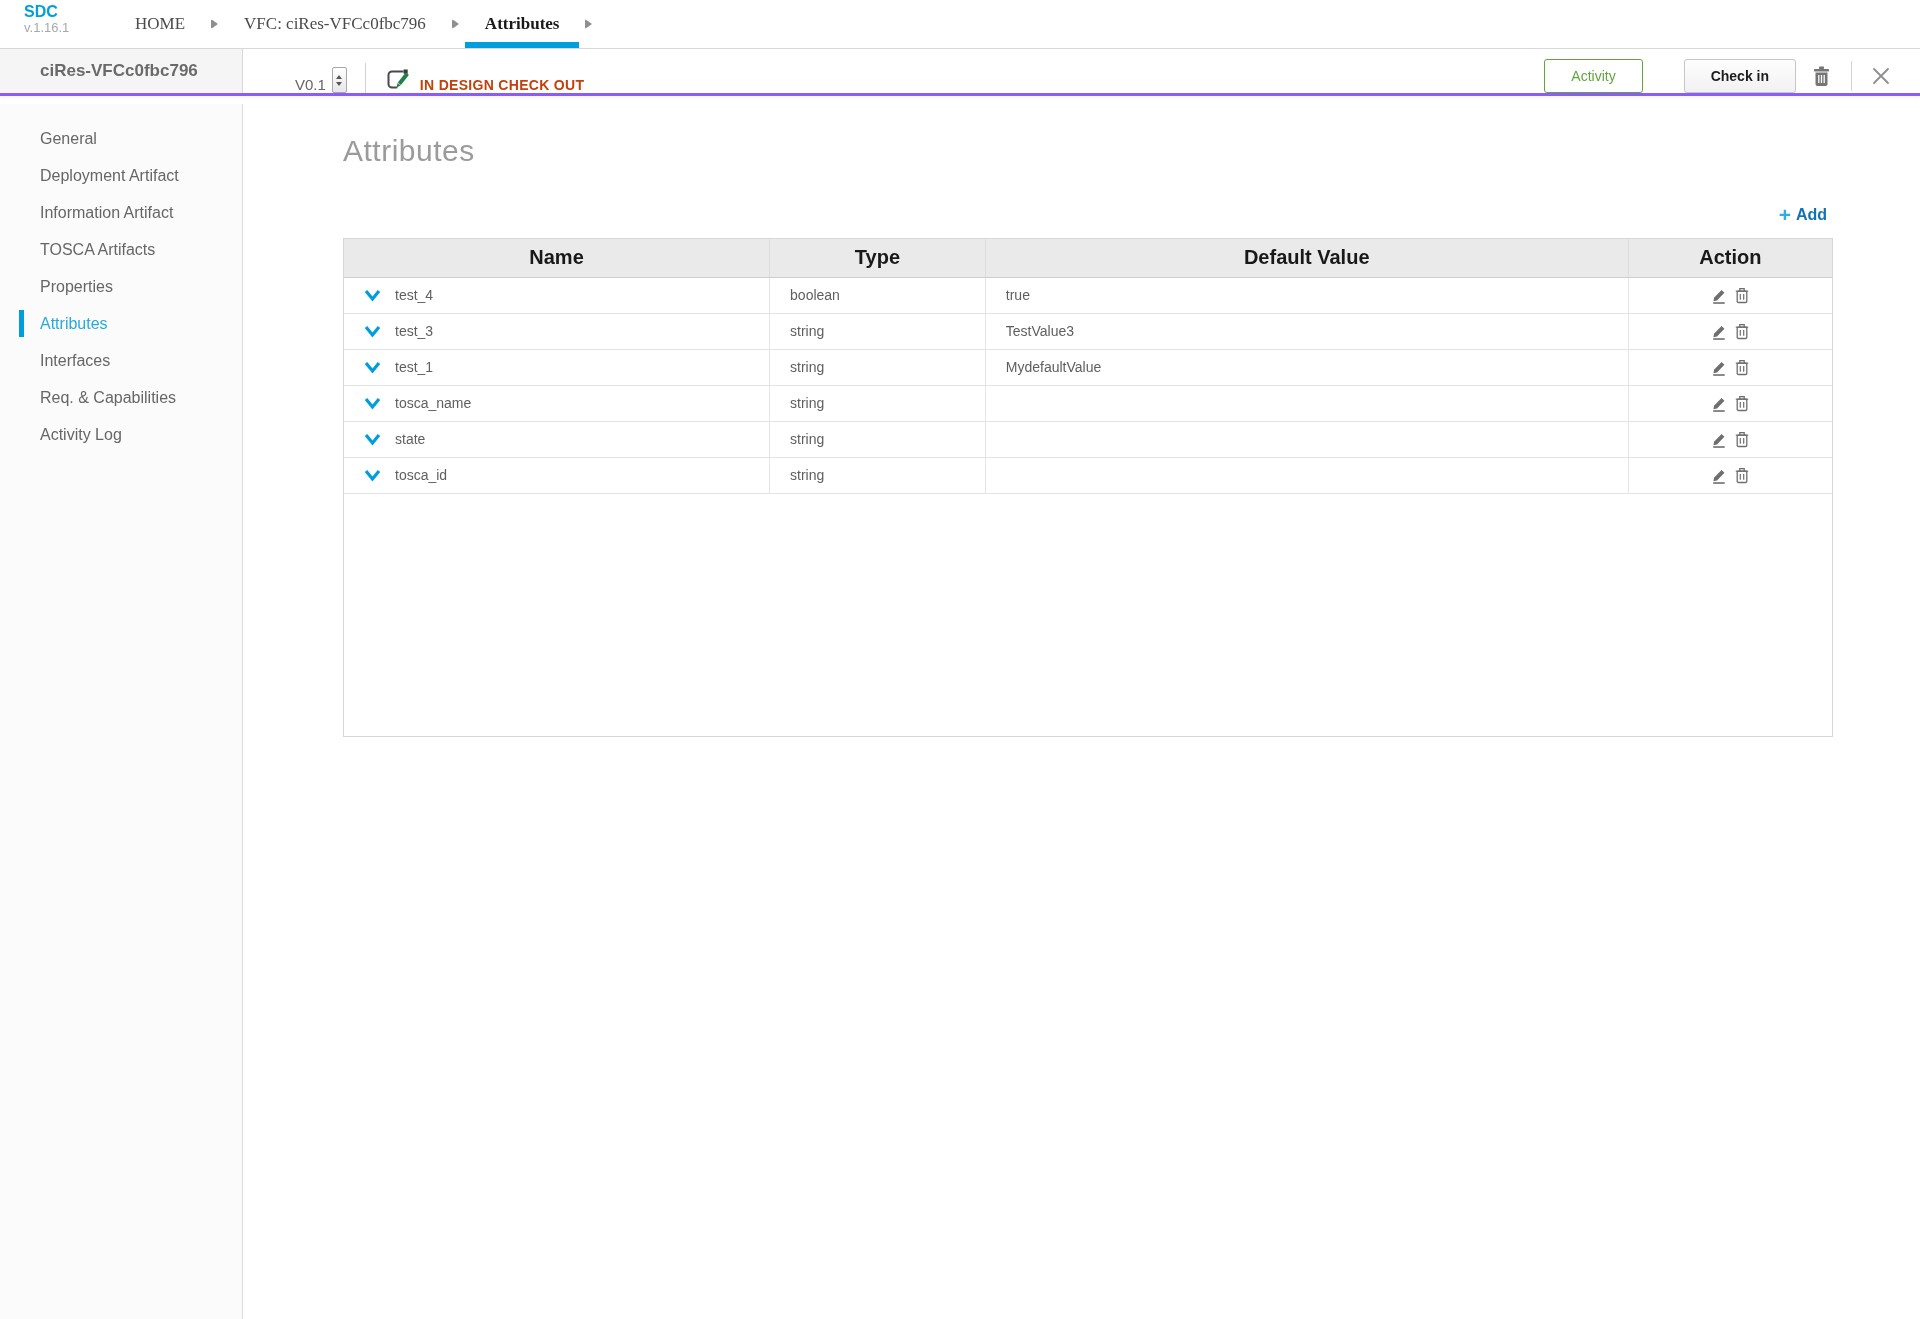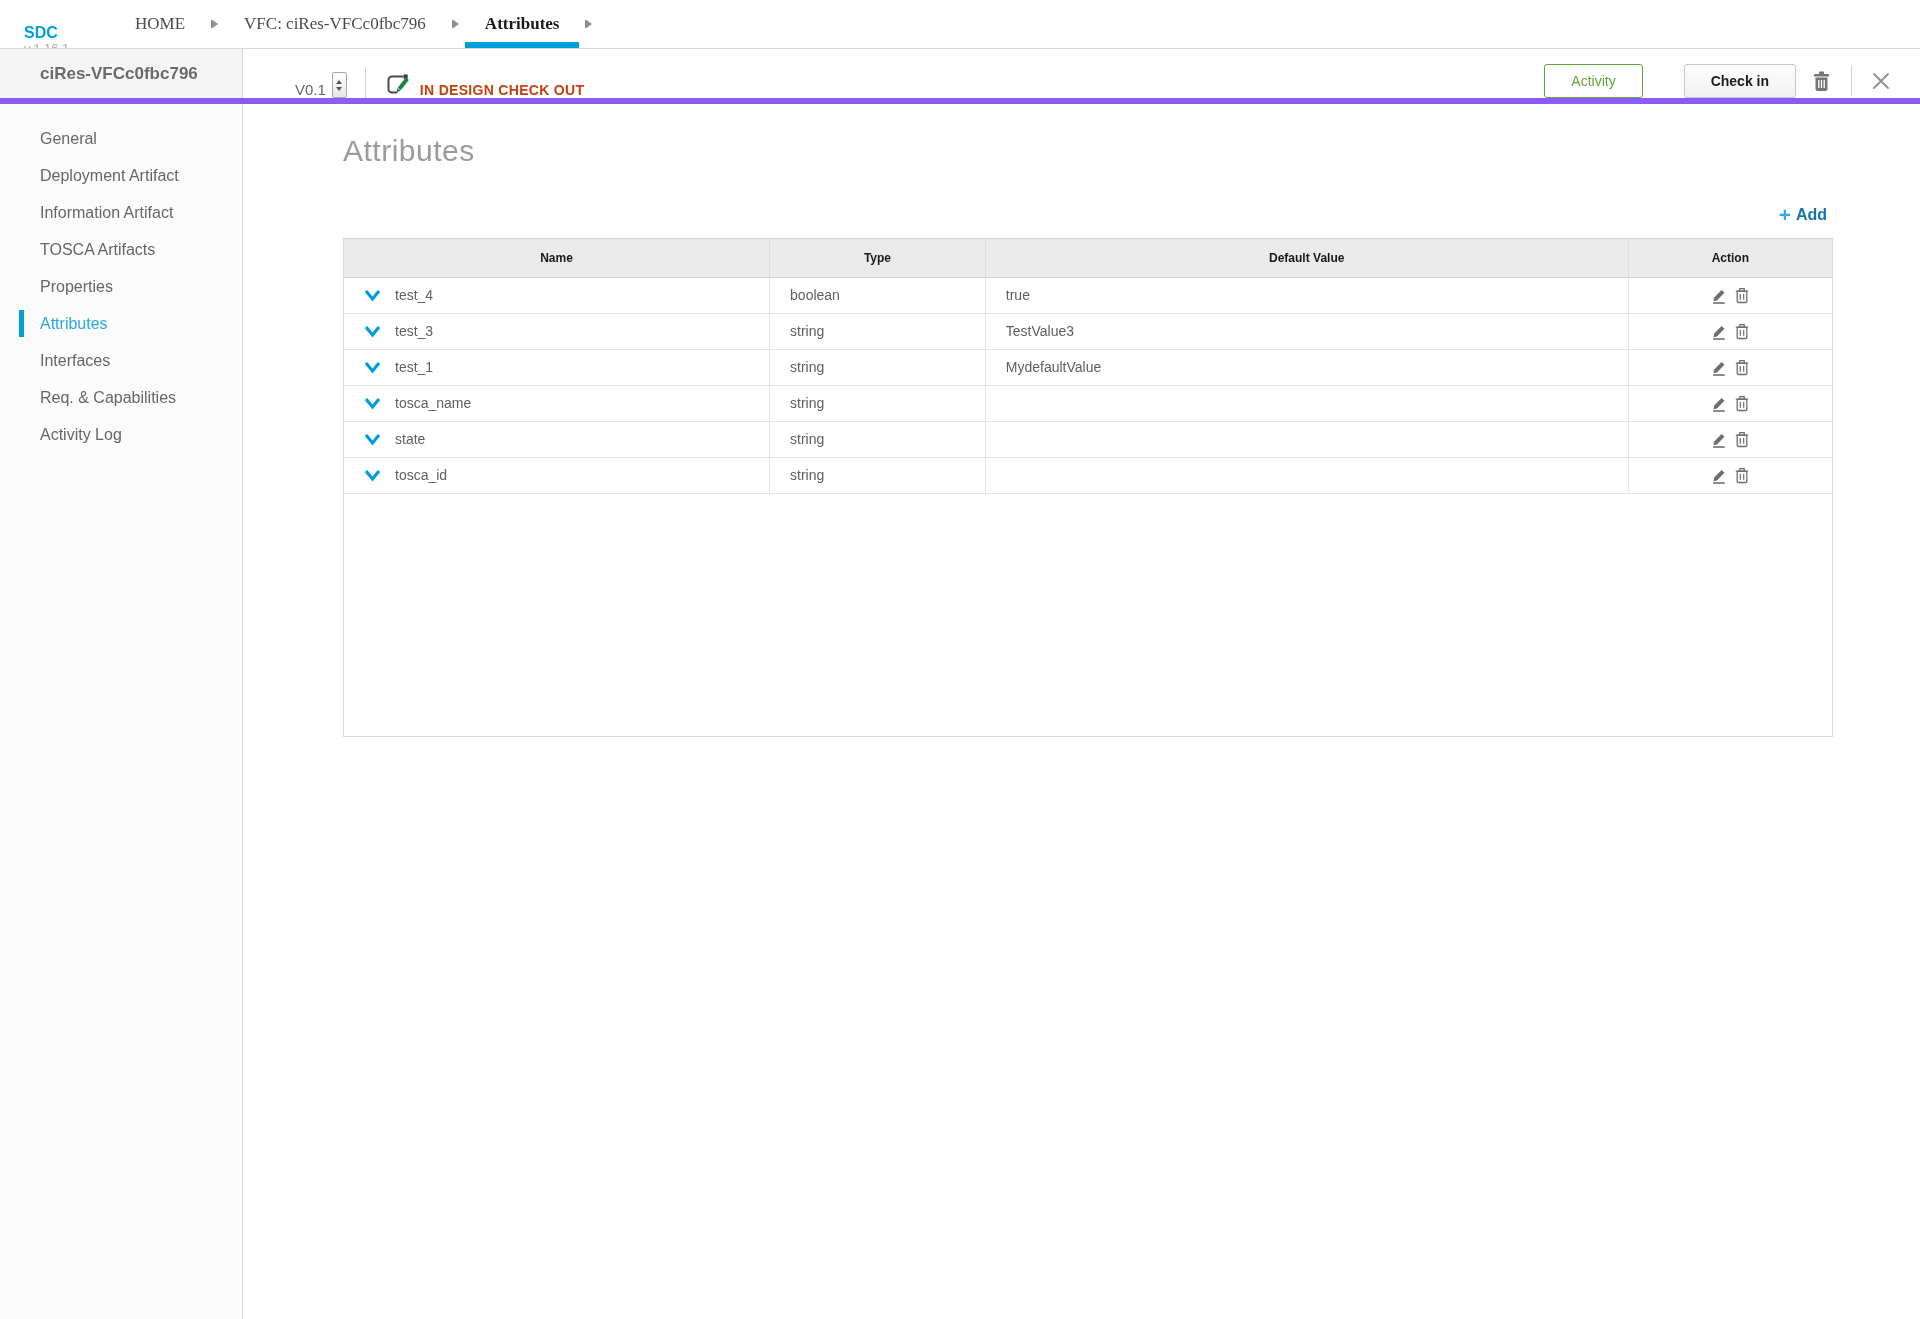--- a/index.html
+++ b/index.html
@@ -1,37 +1,37 @@
 <!DOCTYPE html>
 <html><head>
 <meta charset="utf-8">
 <style>
   * { margin:0; padding:0; box-sizing:border-box; }
   html,body { width:1920px; height:1319px; background:#fff; overflow:hidden;
               font-family:"Liberation Sans", sans-serif; }
 
   
   .topnav { position:absolute; top:0; left:0; right:0; height:48px; background:#fff; }
-  .logo { position:absolute; left:24px; top:24px; line-height:1.15; cursor:pointer; }
+  .logo { position:absolute; left:24px; top:3px; line-height:1.15; cursor:pointer; }
   .logo-name { font-size:16px; font-weight:700; color:#009fdb; }
   .logo-ver  { font-size:13px; color:#a9a9a9; }
   .crumbs { position:absolute; left:115px; top:0; height:48px; display:flex; align-items:stretch;font-family:Liberation Serif, serif; }
   .crumb-item { display:flex; align-items:center; }
   .crumb-label { position:relative; height:100%; display:flex; align-items:center;
                  padding:0 20px; font-size:17px; color:#4b4b4b; cursor:pointer; white-space:nowrap; }
   .crumb-item.active .crumb-label { font-weight:700; color:#191919; }
   .crumb-item.active .crumb-label::after { content:""; position:absolute; left:0; right:0;
                  bottom:0; height:6px; background:#009fdb; }
   .crumb-arrow { width:0; height:0; border-left:7px solid #8f8f8f;
                  border-top:5px solid transparent; border-bottom:5px solid transparent;
                  margin:0 6px; border-radius:2px; }
 
   
-  .toolbar { position:absolute; top:48px; left:0; right:0; height:56px;
-             border-top:1px solid #d8d8d8; border-bottom:6px solid #8b5cf6;
+  .toolbar { position:absolute; top:48px; left:0; right:0; height:48px;
+             border-top:1px solid #d8d8d8; border-bottom:3px solid #8b5cf6;
              box-shadow:0 2px 3px rgba(0,0,0,.05); display:flex; background:#fff; }
   .resource-header { width:243px; flex:0 0 243px; background:#f5f5f5;
              border-right:1px solid #d8d8d8; display:flex; align-items:center;
              padding-left:40px; font-size:17px; font-weight:700; color:#6a6a6a; }
   .toolbar-body { flex:1; display:flex; align-items:flex-end; padding:0 26px 0 52px; }
   .version-label { font-size:15px; color:#666; margin-right:6px; }
   .version-spinner { width:15px; height:26px; border:1px solid #a8a8a8; border-radius:2px;
              background:linear-gradient(#fff,#e7e7e7); display:flex; flex-direction:column;
              align-items:center; justify-content:center; cursor:pointer; }
   .spin-up   { width:0;height:0;border-bottom:4px solid #555;border-left:3.5px solid transparent;border-right:3.5px solid transparent; margin-bottom:3px; }
@@ -61,21 +61,21 @@
   .page-title { position:absolute; left:100px; top:30px; font-size:30px; font-weight:400;
                 color:#9b9b9b; letter-spacing:.5px; }
   .content-wrap { position:absolute; left:100px; top:102px; width:1490px; }
   .add-row { text-align:right; padding-right:6px; margin-bottom:12px; }
   .add-link { display:inline-flex; align-items:center; gap:5px; cursor:pointer;
               font-size:16px; font-weight:700; color:#1373ae; }
   .add-plus { color:#2eaee3; font-size:21px; font-weight:700; line-height:16px; }
 
   .table-box { border:1px solid #d7d7d7; height:499px; background:#fff; }
   table { width:100%; border-collapse:collapse; table-layout:fixed; }
-  th { height:38px; background:#eaeaea; font-size:12px; font-weight:700; color:#191919;
+  th { height:38px; background:#eaeaea; font-size:20px; font-weight:700; color:#191919;
        text-align:center; border-bottom:1px solid #cfcfcf; border-right:1px solid #dcdcdc; }
   th:last-child { border-right:none; }
   td { height:36px; font-size:14px; color:#5f5f5f; border-bottom:1px solid #e4e4e4;
        border-right:1px solid #e4e4e4; padding-left:20px; }
   td:last-child { border-right:none; padding:0; text-align:center; }
   .name-flex { display:flex; align-items:center; gap:14px; }
   .chev { display:flex; cursor:pointer; }
   .action-flex { display:flex; align-items:center; justify-content:center; gap:8px; }
 </style>
 </head>

